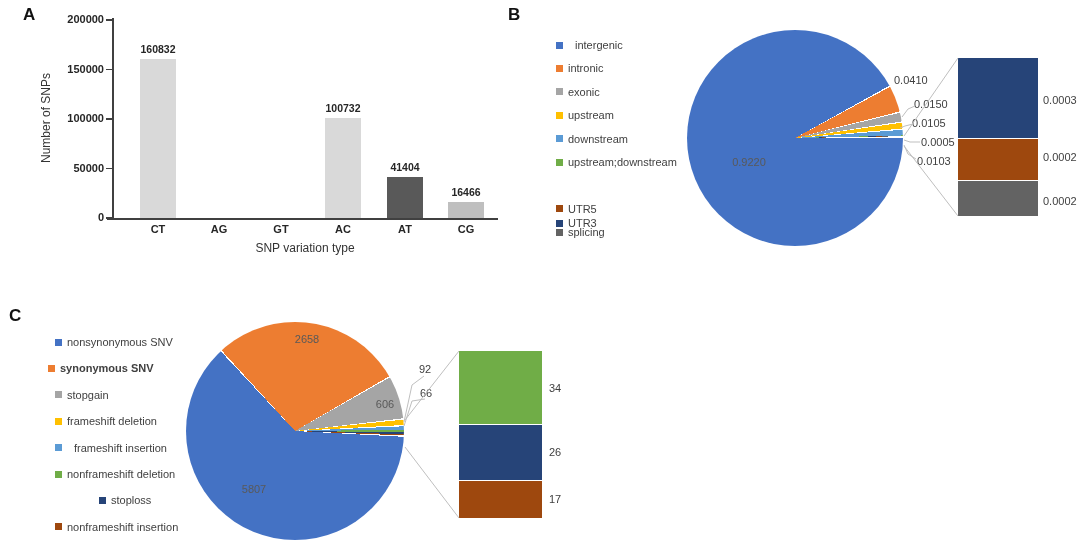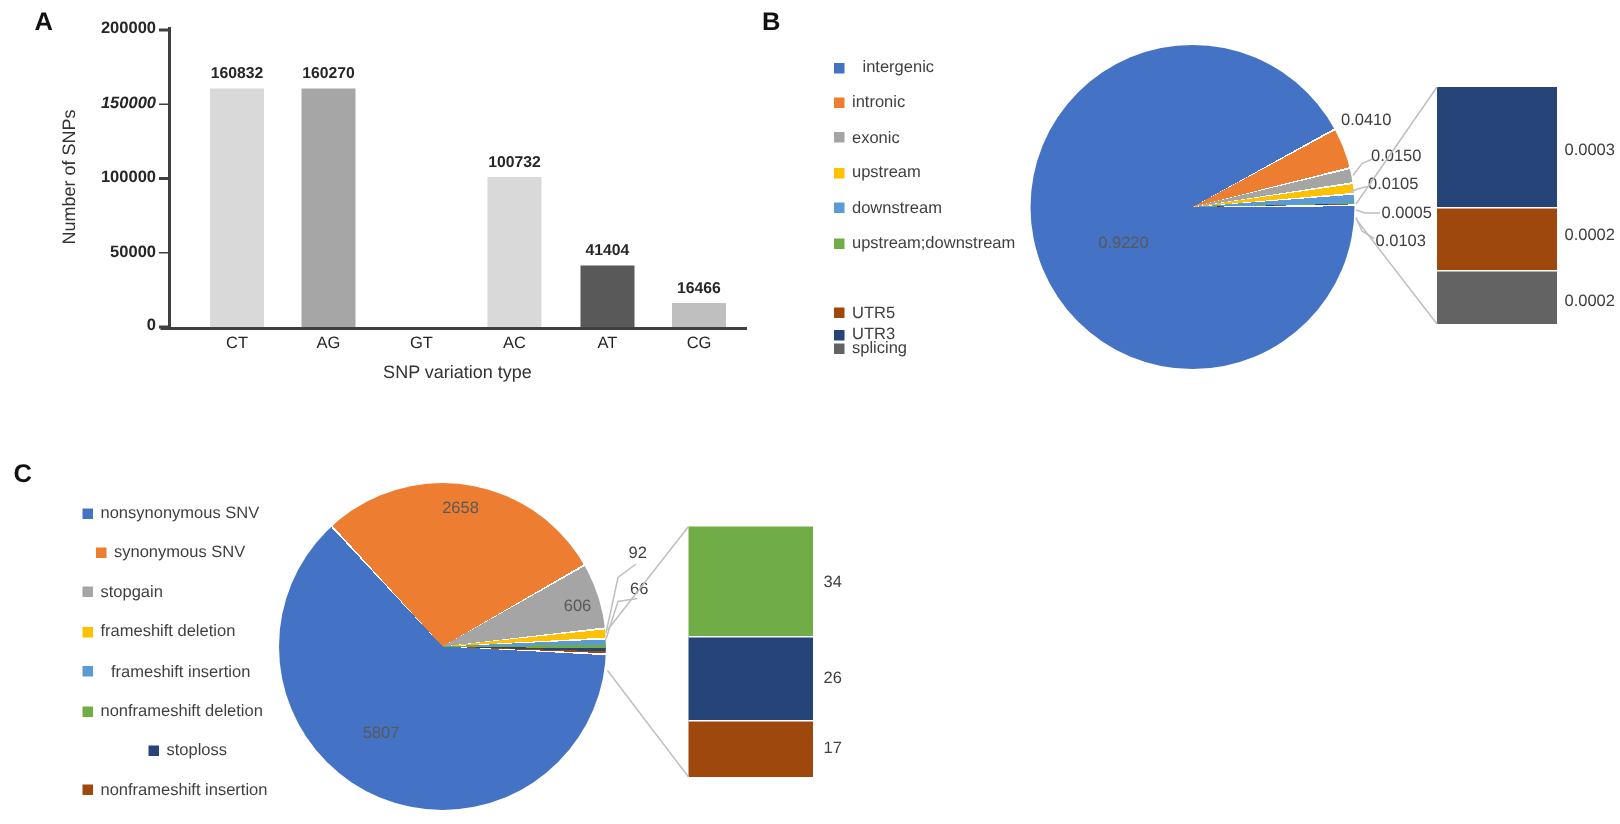--- a/index.html
+++ b/index.html
@@ -12,21 +12,21 @@
   
   .y-axis { position:absolute; left:112px; top:18px; width:1.5px; height:201px; background:#404040; }
   .x-axis { position:absolute; left:107px; top:218px; width:391px; height:1.5px; background:#404040; }
   .ytick-mark { position:absolute; left:106px; width:6px; height:1.5px; background:#404040; }
   .ytick-label { position:absolute; width:46px; text-align:right; font-size:11px; font-weight:bold; color:#262626; }
   .ylabel { position:absolute; left:46px; top:118px; transform:translate(-50%,-50%) rotate(-90deg); font-size:12px; color:#333; white-space:nowrap; }
   .xlabel { position:absolute; left:305px; top:241px; transform:translateX(-50%); font-size:12px; color:#333; white-space:nowrap; }
   .bar-col { position:absolute; bottom:331px; width:60px; display:flex; flex-direction:column; align-items:center; justify-content:flex-end; }
   .bar-value { font-size:10.5px; font-weight:600; color:#262626; margin-bottom:4px; white-space:nowrap; }
   .bar { width:36px; }
-  .cat-label { position:absolute; top:223px; width:60px; text-align:center; font-size:11px; font-weight:normal; color:#262626; }
+  .cat-label { position:absolute; top:223px; width:60px; text-align:center; font-size:11px; font-weight:bold; color:#262626; }
 
   
   .legend-row { position:absolute; display:flex; align-items:center; gap:5px; height:12px; }
   .swatch { width:7px; height:7px; flex:0 0 7px; }
   .legend-label { font-size:11px; color:#404040; white-space:nowrap; }
 
   
   .pie { position:absolute; border-radius:50%; }
   .pie-b { left:687px; top:30px; width:216px; height:216px; }
   .pie-c { left:186px; top:322px; width:218px; height:218px; }
@@ -56,32 +56,28 @@
   <div class="y-axis"></div>
   <div class="x-axis"></div>
 
   <div class="ytick-mark" style="top:19.2px;"></div>
   <div class="ytick-mark" style="top:68.8px;"></div>
   <div class="ytick-mark" style="top:118.2px;"></div>
   <div class="ytick-mark" style="top:167.8px;"></div>
   <div class="ytick-mark" style="top:217.2px;"></div>
 
   <div class="ytick-label" style="left:58px; top:13px;">200000</div>
-  <div class="ytick-label" style="left:58px; top:62.5px;font-style:italic;">150000</div>
+  <div class="ytick-label" style="left:58px; top:62.5px;">150000</div>
   <div class="ytick-label" style="left:58px; top:112px;">100000</div>
   <div class="ytick-label" style="left:58px; top:161.5px;">50000</div>
   <div class="ytick-label" style="left:58px; top:211px;">0</div>
 
   <div class="bar-col" style="left:128px;">
     <div class="bar-value">160832</div>
     <div class="bar" style="height: 159.2px; background: rgb(217, 217, 217);"></div>
-  </div>
-  <div class="bar-col" style="left:189px;">
-    <div class="bar-value">160270</div>
-    <div class="bar" style="height: 158.7px; background: rgb(166, 166, 166);"></div>
   </div>
   <div class="bar-col" style="left:313px;">
     <div class="bar-value">100732</div>
     <div class="bar" style="height: 99.7px; background: rgb(217, 217, 217);"></div>
   </div>
   <div class="bar-col" style="left:375px;">
     <div class="bar-value">41404</div>
     <div class="bar" style="height: 41px; background: rgb(89, 89, 89);"></div>
   </div>
   <div class="bar-col" style="left:436px;">
@@ -152,21 +148,21 @@
   <div class="seg-label" style="left:1043px; top:94px;">0.0003</div>
   <div class="seg-label" style="left:1043px; top:151px;">0.0002</div>
   <div class="seg-label" style="left:1043px; top:195px;">0.0002</div>
 
   <div class="panel-letter" style="left:9px; top:306px;">C</div>
 
   <div class="legend-row" style="left:55px; top:336px;">
     <span class="swatch" style="background: rgb(68, 114, 196);"></span>
     <span class="legend-label">nonsynonymous SNV</span>
   </div>
-  <div class="legend-row" style="left:64px; top:362.4px;">
+  <div class="legend-row" style="left:48px; top:362.4px;font-weight:bold;">
     <span class="swatch" style="background: rgb(237, 125, 49);"></span>
     <span class="legend-label">synonymous SNV</span>
   </div>
   <div class="legend-row" style="left:55px; top:388.8px;">
     <span class="swatch" style="background: rgb(165, 165, 165);"></span>
     <span class="legend-label">stopgain</span>
   </div>
   <div class="legend-row" style="left:55px; top:415.2px;">
     <span class="swatch" style="background: rgb(255, 192, 0);"></span>
     <span class="legend-label">frameshift deletion</span>

